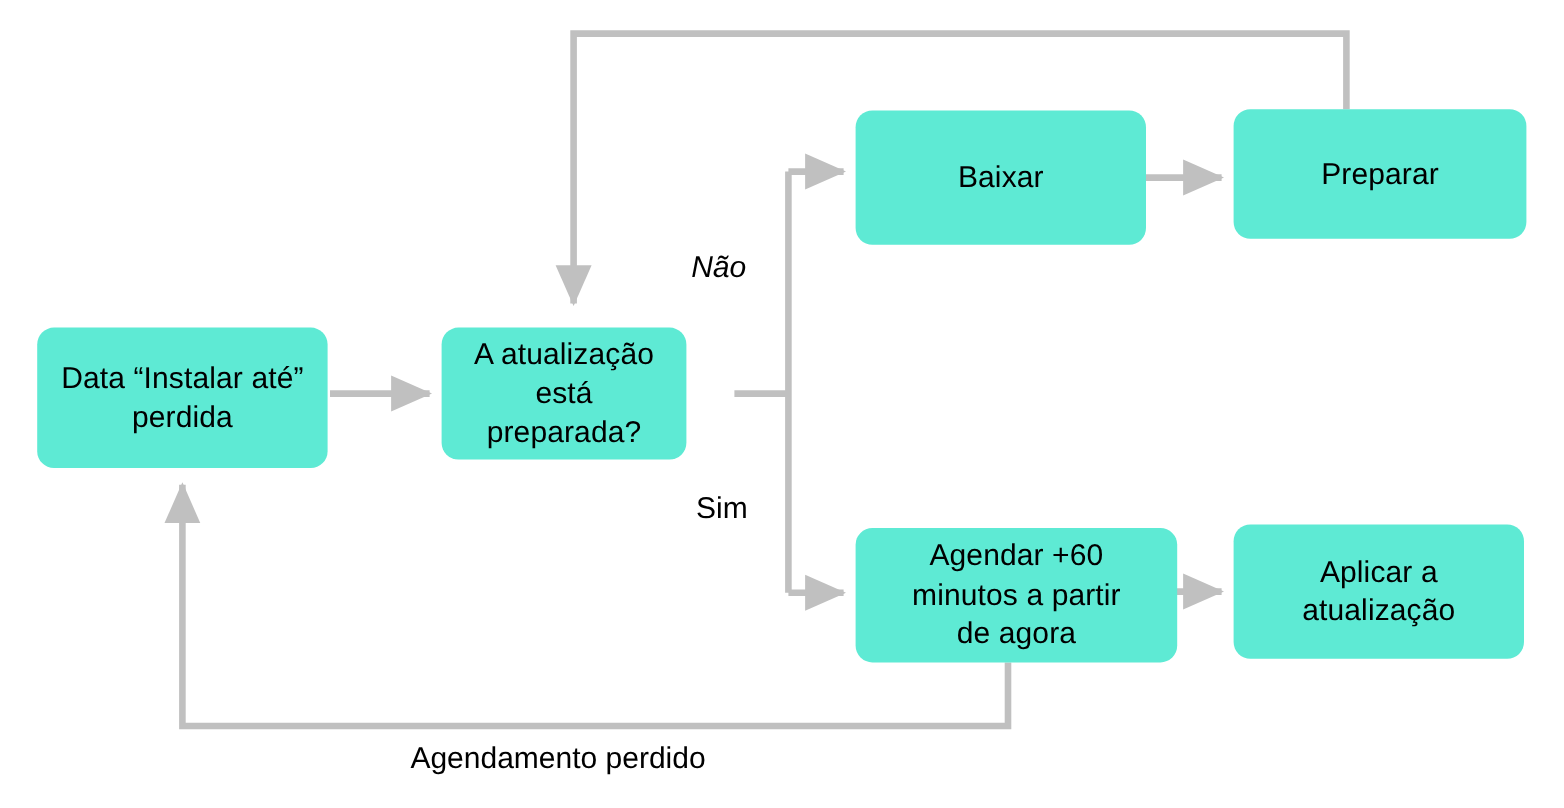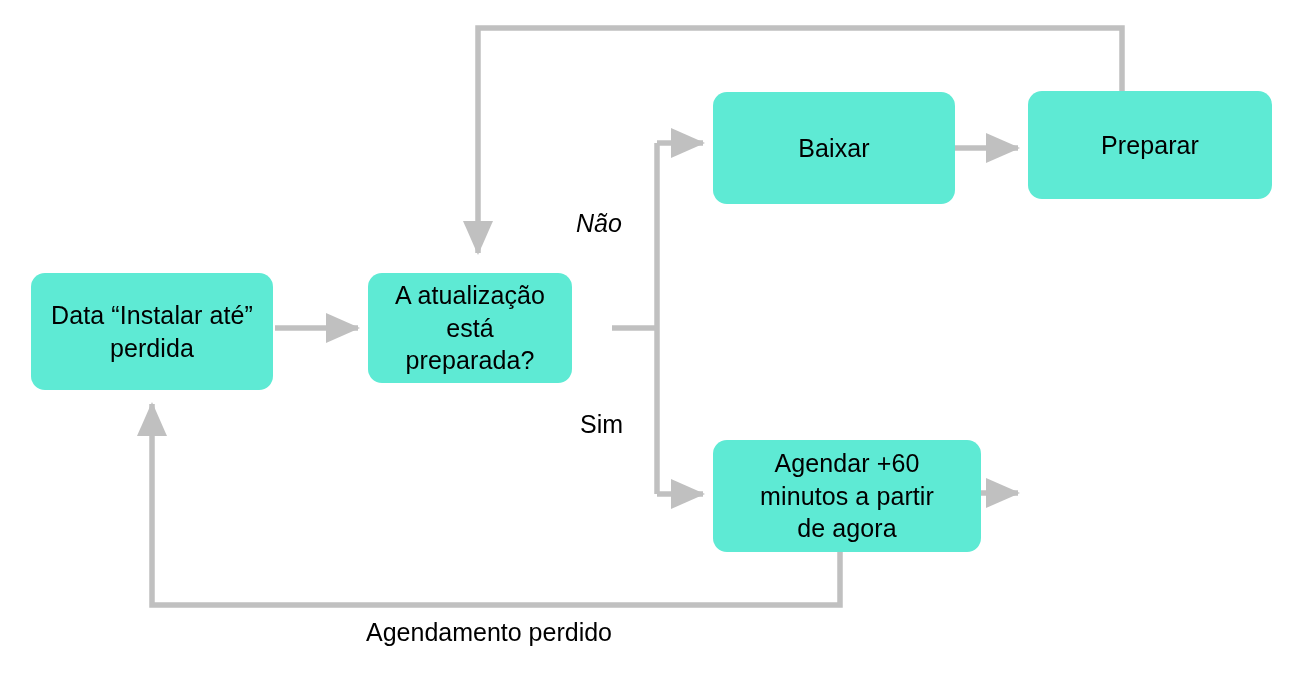--- a/index.html
+++ b/index.html
@@ -55,21 +55,21 @@
   
   #node-data-perdida   { left: 19px;   top: 273px; width: 242px; height: 117px; margin-left: 12px; }
   #node-decision       { left: 368px;  top: 273px; width: 204px; height: 110px; }
   #node-baixar         { left: 713px;  top: 92px;  width: 242px; height: 112px; }
   #node-preparar       { left: 1028px; top: 91px;  width: 244px; height: 108px; }
   #node-agendar        { left: 713px;  top: 440px; width: 268px; height: 112px; }
   #node-aplicar        { left: 1028px; top: 437px; width: 242px; height: 112px; }
   
   #label-nao           { left: 576px;  top: 208px; font-style: italic; }
   #label-sim           { left: 580px;  top: 409px; }
-  #label-agendamento   { left: 366px;  top: 617px; }
+  #label-agendamento   { left: 342px;  top: 617px; }
 </style>
 </head>
 <body>
 
 <div id="diagram-root">
 
   <svg id="flow-svg" viewBox="0 0 1303 673" xmlns="http://www.w3.org/2000/svg">
     <defs>
       <marker id="arrow-right" viewBox="0 0 10 10" refX="9.4" refY="5" markerWidth="6.2" markerHeight="6.2" orient="auto-start-reverse">
         <path d="M 0 0.6 L 10 5 L 0 9.4 z" fill="#c0c0c0"></path>
@@ -115,18 +115,22 @@
   <div class="node" id="node-preparar">
     <span class="node-label">Preparar</span>
   </div>
 
   <div class="node" id="node-agendar">
     <span class="node-label">Agendar +60
 minutos a partir
 de agora</span>
   </div>
 
+  <div class="node" id="node-aplicar">
+    <span class="node-label">Aplicar a
+atualização</span>
+  </div>
 
   <div class="edge-label" id="label-nao">Não</div>
   <div class="edge-label" id="label-sim">Sim</div>
   <div class="edge-label" id="label-agendamento">Agendamento perdido</div>
 
 </div>
 
 </body></html>

